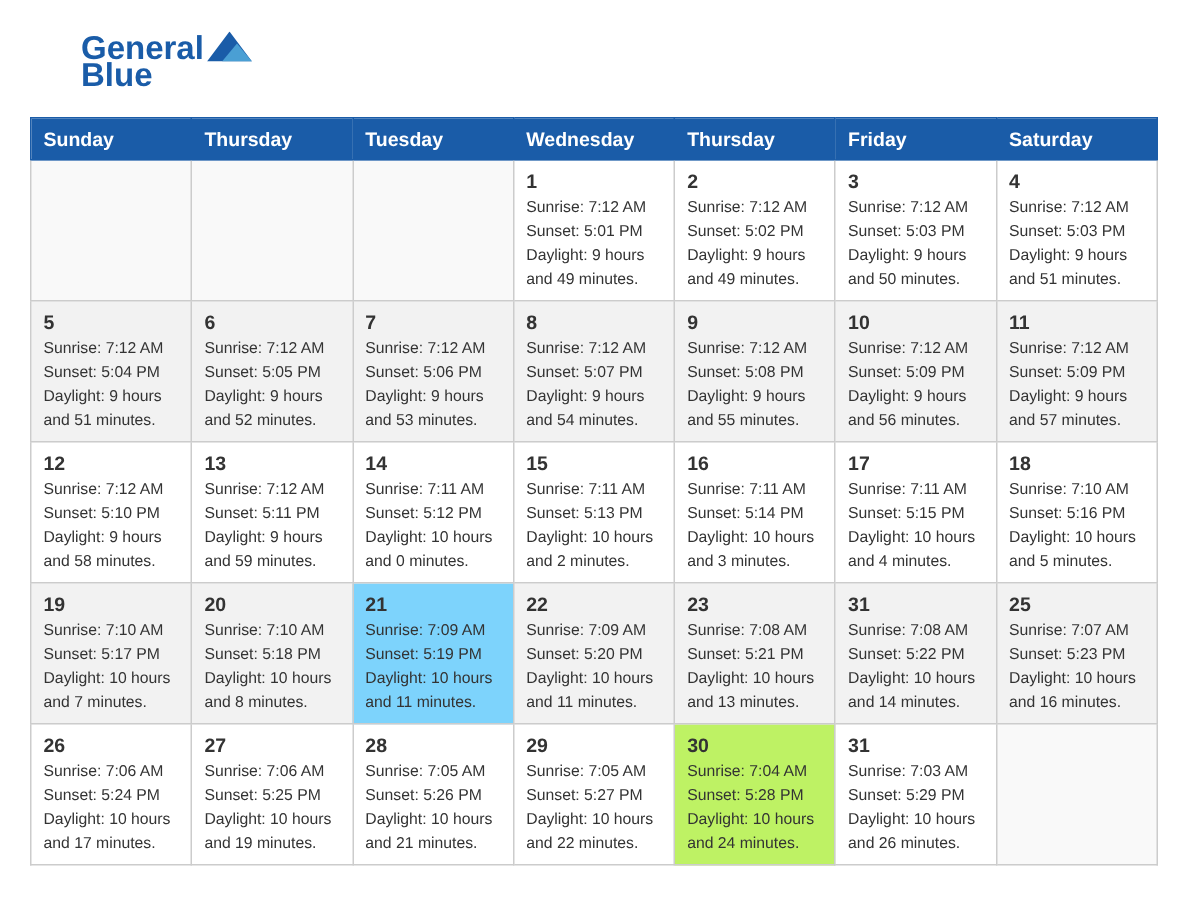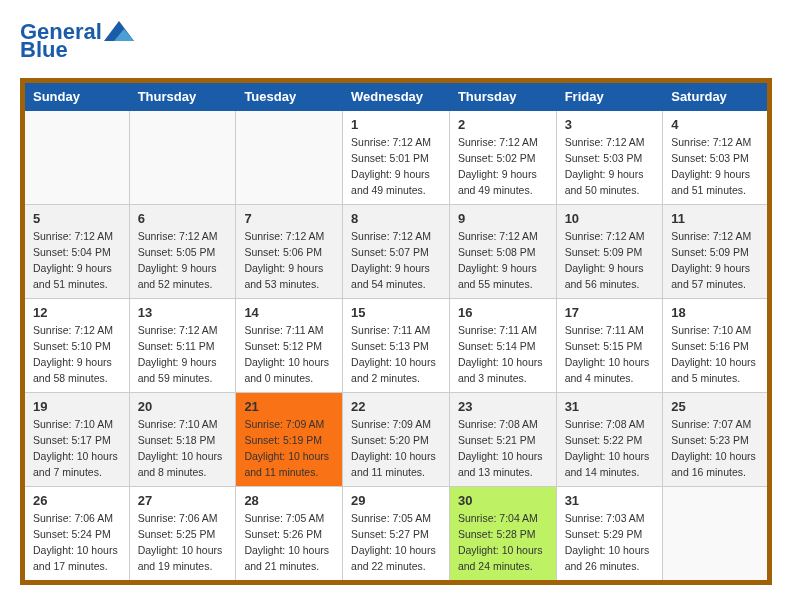--- a/index.html
+++ b/index.html
@@ -13,20 +13,21 @@
     .header {
       display: flex;
       justify-content: space-between;
       align-items: flex-start;
       margin-bottom: 16px;
     }
     .logo {
       display: flex;
       flex-direction: column;
       align-items: flex-start;
+      margin-left: 34px;
     }
     .logo-text {
       font-size: 22px;
       font-weight: bold;
       color: #333;
       line-height: 1.1;
     }
     .logo-text span.blue { color: #1a5ca8; }
     .title-section {
       text-align: right;
@@ -36,21 +37,21 @@
       color: #333;
       font-weight: normal;
     }
     .calendar-subtitle {
       font-size: 16px;
       color: #555;
     }
     .calendar {
       width: 100%;
       border-collapse: collapse;
-      border: 5px solid #a16207;
+      border: 1px solid #a16207;
     }
     .calendar th {
       background-color: #1a5ca8;
       color: #fff;
       text-align: left;
       padding: 6px 8px;
       font-size: 13px;
       font-weight: bold;
       border: 1px solid #1a5ca8;
     }
@@ -203,21 +204,21 @@
       </tr>
       <tr>
         <td style="background-color: rgb(242, 242, 242);">
           <span class="day-num">19</span>
           <div class="day-info">Sunrise: 7:10 AM<br>Sunset: 5:17 PM<br>Daylight: 10 hours<br>and 7 minutes.</div>
         </td>
         <td style="background-color: rgb(242, 242, 242);">
           <span class="day-num">20</span>
           <div class="day-info">Sunrise: 7:10 AM<br>Sunset: 5:18 PM<br>Daylight: 10 hours<br>and 8 minutes.</div>
         </td>
-        <td style="background-color: #f97316;">
+        <td style="background-color: #7dd3fc;">
           <span class="day-num">21</span>
           <div class="day-info">Sunrise: 7:09 AM<br>Sunset: 5:19 PM<br>Daylight: 10 hours<br>and 11 minutes.</div>
         </td>
         <td style="background-color: rgb(242, 242, 242);">
           <span class="day-num">22</span>
           <div class="day-info">Sunrise: 7:09 AM<br>Sunset: 5:20 PM<br>Daylight: 10 hours<br>and 11 minutes.</div>
         </td>
         <td style="background-color: rgb(242, 242, 242);">
           <span class="day-num">23</span>
           <div class="day-info">Sunrise: 7:08 AM<br>Sunset: 5:21 PM<br>Daylight: 10 hours<br>and 13 minutes.</div>

